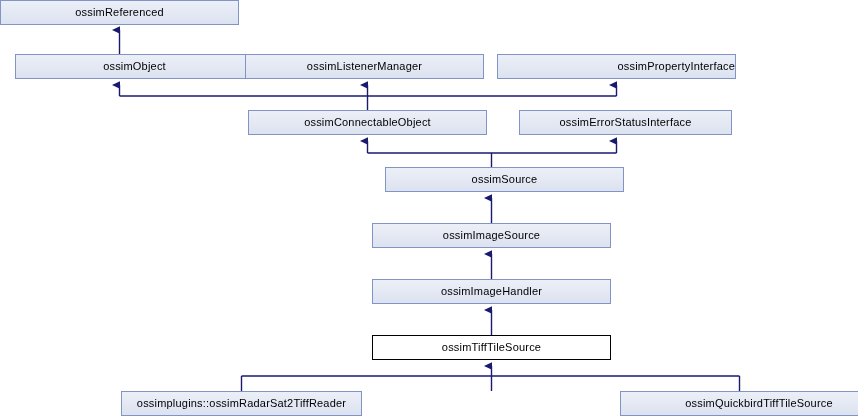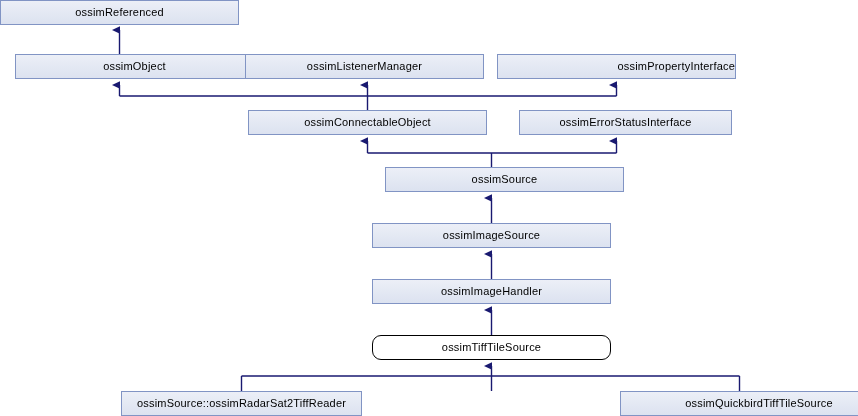--- a/index.html
+++ b/index.html
@@ -114,26 +114,26 @@
   </div>
 
   <div class="node normal" style="left:372px; top:223px; width:239px;">
     <span>ossimImageSource</span>
   </div>
 
   <div class="node normal" style="left:372px; top:279px; width:239px;text-align:center;">
     <span>ossimImageHandler</span>
   </div>
 
-  <div class="node current" style="left:372px; top:335px; width:239px;border-radius:9px;">
+  <div class="node current" style="left:372px; top:335px; width:239px;">
     <span>ossimTiffTileSource</span>
   </div>
 
   <div class="node normal" style="left:121px; top:391px; width:241px;">
-    <span>ossimSource::ossimRadarSat2TiffReader</span>
+    <span>ossimplugins::ossimRadarSat2TiffReader</span>
   </div>
 
 
   <div class="node normal" style="left:620px; top:391px; width:278px;">
     <span>ossimQuickbirdTiffTileSource</span>
   </div>
 
 </div>
 
 </body></html>

